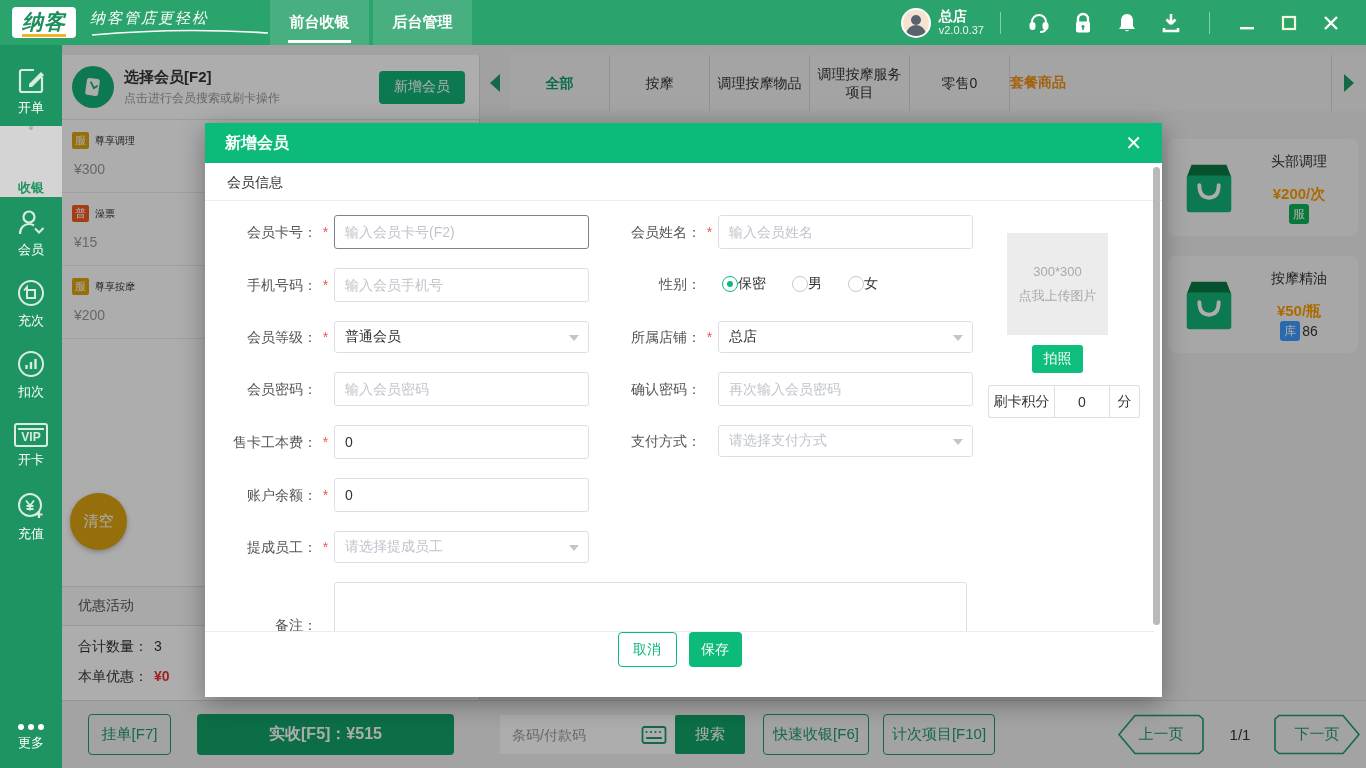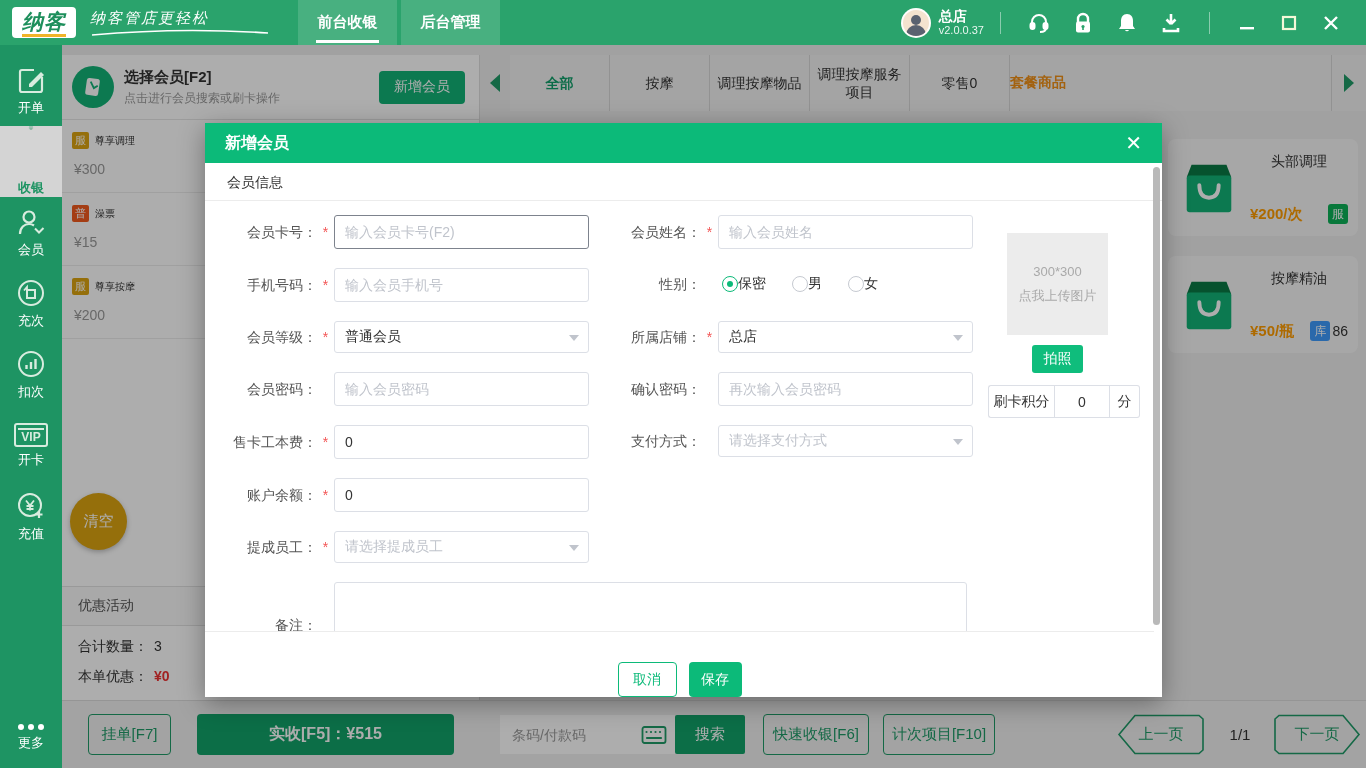--- a/index.html
+++ b/index.html
@@ -7,21 +7,21 @@
   body { font-family:"Liberation Sans","DejaVu Sans",sans-serif; }
   .app { position:relative; width:1366px; height:768px; background:#e9e9e9; overflow:hidden; }
 
   
   .topbar { position:absolute; left:0; top:0; width:1366px; height:45px; background:#2aa36c; display:flex; align-items:center; z-index:30; }
   .logo-box { margin-left:12px; background:#fff; border-radius:4px; height:31px; padding:0 10px; display:flex; align-items:center; }
   .logo-text { font-size:21px; font-weight:bold; font-style:italic; color:#1e8f5c; letter-spacing:1px; border-bottom:3px solid #f0b429; line-height:25px; }
   .slogan-wrap { margin-left:14px; color:#fff; }
   .slogan { font-size:15px; font-style:italic; letter-spacing:2px; }
   .slogan-swoosh { display:block; margin-top:1px; }
-  .top-tabs { display:flex; height:45px; margin-left:28px; }
+  .top-tabs { display:flex; height:45px; }
   .top-tab { width:99px; height:45px; display:flex; align-items:center; justify-content:center; color:#fff; font-size:15px; font-weight:bold; background:rgba(255,255,255,.14); margin-right:4px; position:relative; cursor:pointer; }
   .top-tab.active::after { content:""; position:absolute; left:18px; right:18px; bottom:2px; height:3px; background:#fff; }
   .top-right { margin-left:auto; display:flex; align-items:center; margin-right:14px; color:#fff; }
   .avatar { width:30px; height:30px; border-radius:50%; background:#f4e3cf; overflow:hidden; position:relative; border:2px solid rgba(255,255,255,.9); }
   .avatar .head { position:absolute; left:8px; top:5px; width:10px; height:10px; border-radius:50%; background:#5a6270; }
   .avatar .bodyp { position:absolute; left:3px; top:15px; width:20px; height:14px; border-radius:10px 10px 0 0; background:#5a6270; }
   .store-meta { margin-left:8px; line-height:1.15; }
   .store-name { font-size:14px; font-weight:bold; }
   .store-ver { font-size:11px; opacity:.9; }
   .tb-sep { width:1px; height:22px; background:rgba(255,255,255,.45); margin:0 16px; }
@@ -74,21 +74,21 @@
   .cat-tab.active { color:#12a06b; font-weight:bold; }
   .cat-fill { flex:1; background:#f2f2f2; border-right:1px solid #d7d7d7; display:flex; align-items:center; justify-content:flex-start; padding-right:34px; }
   .cat-pack { color:#f09118; font-size:14px; font-weight:bold; cursor:pointer; }
   .cat-arrow.right { width:34px; background:#f2f2f2; }
 
   
   .prod-card { position:absolute; left:1106px; width:190px; height:97px; background:#f7f7f7; border-radius:8px; display:flex; align-items:center; padding:8px 10px; cursor:pointer; }
   .prod-card.c1 { top:94px; } .prod-card.c2 { top:211px; }
   .pc-right { flex:1; height:100%; display:flex; flex-direction:column; justify-content:space-between; padding:6px 0 4px 10px; }
   .pc-name { font-size:14px; color:#333; text-align:center; }
-  .pc-bottom { display:flex; align-items:center; justify-content:space-between; }
+  .pc-bottom { display:flex; align-items:center; justify-content:space-between;flex-direction:column; }
   .pc-price { color:#ff9c00; font-size:15px; font-weight:bold; }
   .pc-badge { width:20px; height:20px; border-radius:3px; color:#fff; font-size:12px; display:flex; align-items:center; justify-content:center; }
   .pc-badge.green { background:#0db158; }
   .pc-badge.blue { background:#3e9bfc; }
   .pc-stockrow { display:flex; align-items:center; gap:2px; }
   .pc-stock { font-size:14px; color:#333; }
 
   
   .bottombar { position:absolute; left:0; right:0; bottom:0; height:68px; background:#f0f0f0; border-top:1px solid #dcdcdc; }
   .hold-btn { position:absolute; left:26px; top:13px; width:83px; height:41px; background:transparent; border:1px solid #1f9b68; border-radius:4px; color:#1f9b68; font-size:15px; cursor:pointer;text-align:center; }
@@ -136,21 +136,21 @@
   .remark-ta { width:633px; height:86px; border:1px solid #dcdfe6; border-radius:3px; resize:none; outline:none; font-size:14px; padding:8px 10px; font-family:inherit; }
   
   .upload-box { position:absolute; left:802px; top:110px; width:101px; height:102px; background:#ececec; display:flex; flex-direction:column; align-items:center; justify-content:center; color:#a9a9a9; font-size:13px; gap:8px; cursor:pointer; }
   .shot-btn { position:absolute; left:827px; top:222px; width:51px; height:28px; background:#0fbd7c; color:#fff; border:none; border-radius:3px; font-size:14px; cursor:pointer; }
   .pts-group { position:absolute; left:783px; top:262px; height:33px; display:flex; }
   .pts-cell { border:1px solid #dcdfe6; display:flex; align-items:center; justify-content:center; font-size:14px; color:#333; background:#fff; }
   .pts-label { width:66px; border-right:none; border-radius:3px 0 0 3px; }
   .pts-input { width:56px; border:1px solid #dcdfe6; text-align:center; font-size:14px; color:#333; outline:none; }
   .pts-unit { width:30px; border-left:none; border-radius:0 3px 3px 0; }
   .m-scrollbar { position:absolute; right:2px; top:44px; width:7px; height:458px; background:#b9b9b9; border-radius:4px; cursor:pointer; }
-  .modal-footer { position:absolute; left:0; right:8px; bottom:0; height:66px; border-top:1px solid #ececec; display:flex; align-items:flex-end; justify-content:center; gap:12px; }
+  .modal-footer { position:absolute; left:0; right:8px; bottom:0; height:66px; border-top:1px solid #ececec; display:flex; align-items:flex-start; justify-content:center; gap:12px; }
   .cancel-btn { width:59px; height:35px; background:#fff; border:1px solid #0cba79; border-radius:4px; color:#0cba79; font-size:14px; cursor:pointer; }
   .save-btn { width:53px; height:35px; background:#0cba79; border:none; border-radius:4px; color:#fff; font-size:14px; cursor:pointer; }
 </style>
 </head>
 <body>
 
 <div class="app">
 
   <div class="topbar">
     <div class="logo-box">

